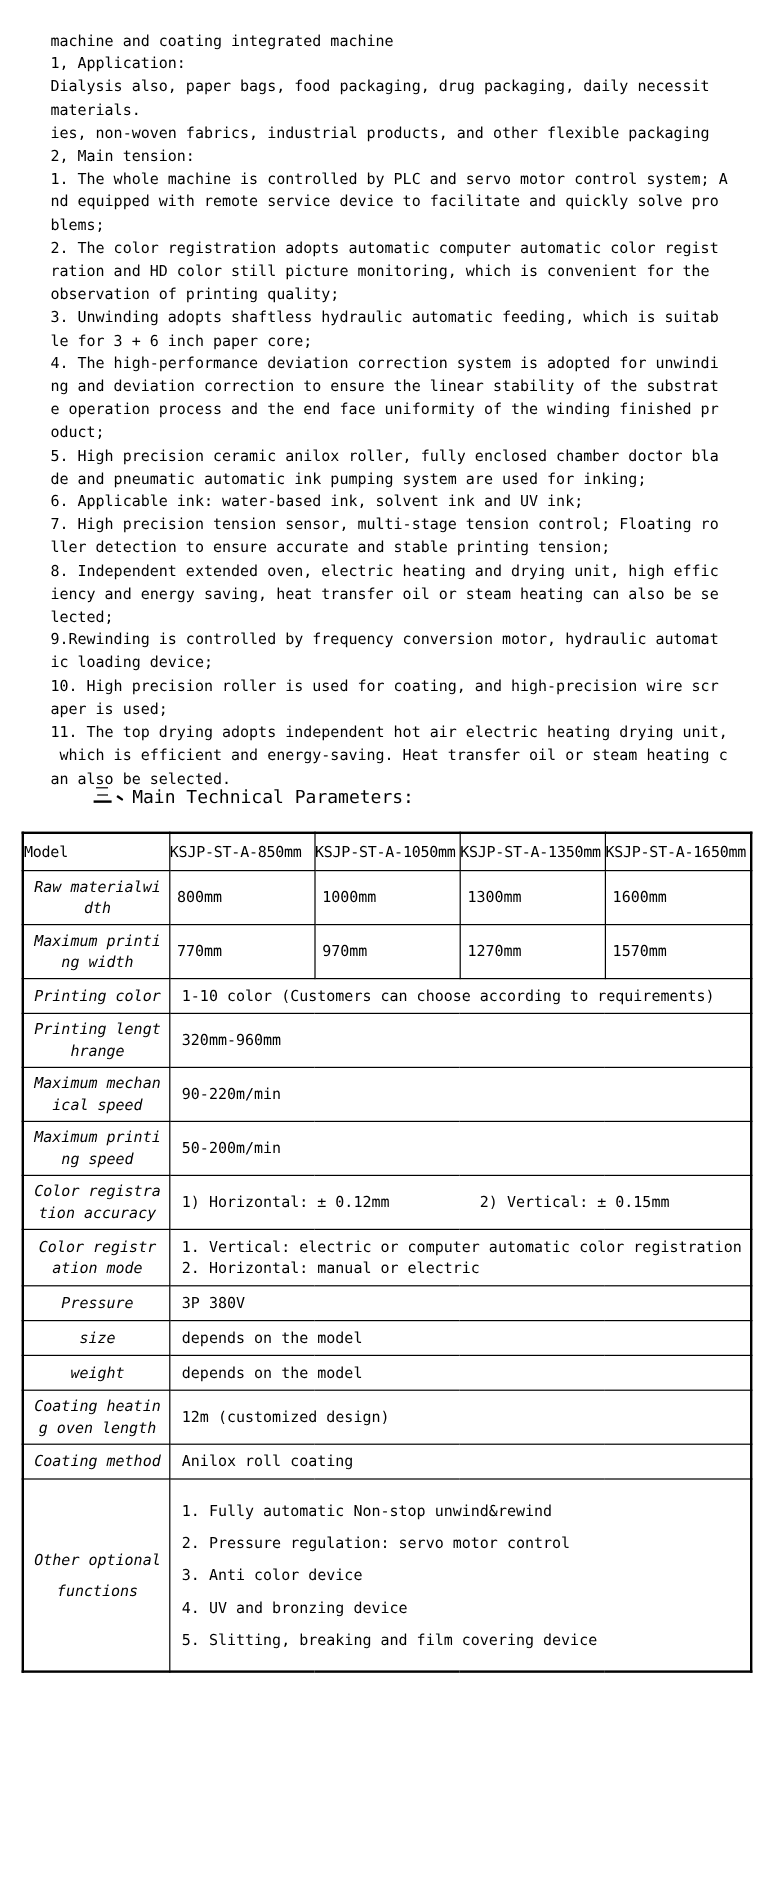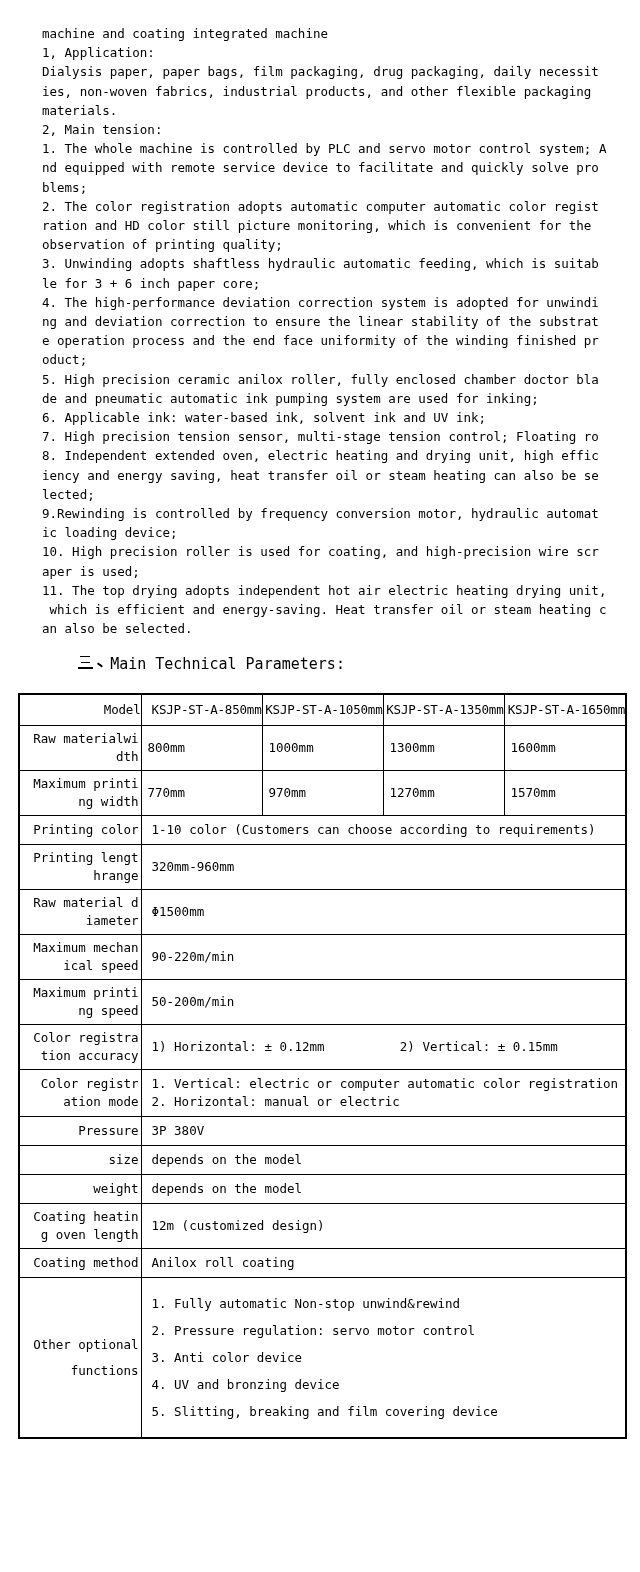--- a/index.html
+++ b/index.html
@@ -31,44 +31,44 @@
   table.params {
     position:absolute; left:18px; top:693px; width:607px;
     border-collapse:collapse; table-layout:fixed;
     font-size:12.5px; line-height:18px;
     border:2px solid #000;
   }
   .params th, .params td {
     border:1px solid #000; font-weight:normal; color:#000;
     vertical-align:middle; overflow:hidden;
   }
-  .params th { text-align:right; padding:6px 0; letter-spacing:-0.2px; white-space:pre; }
-  .label-cell { text-align:right; padding:4px 2px 4px 4px; white-space:pre; }
+  .params th { text-align:left; padding:6px 0; letter-spacing:-0.2px; white-space:pre; }
+  .label-cell { text-align:center; padding:4px 2px 4px 4px; white-space:pre;font-style:italic; }
   .mval-cell  { text-align:left; padding:9px 2px 9px 6px; white-space:pre; }
   .value-cell { text-align:left; padding:5px 4px 5px 10px; white-space:pre; }
   tbody.spec tr:last-child .value-cell { line-height:27px; padding-top:12px; padding-bottom:12px; }
   tbody.spec tr:last-child .label-cell { line-height:26px; }
 </style>
 </head>
 <body>
 
 <div class="page">
 
   <div class="intro">
 
       <div class="tline">machine and coating integrated machine</div>
 
       <div class="tline">1, Application:</div>
 
-      <div class="tline">Dialysis paper, paper bags, film packaging, drug packaging, daily necessit</div>
+      <div class="tline">Dialysis also, paper bags, food packaging, drug packaging, daily necessit</div>
+
+      <div class="tline">materials.</div>
 
       <div class="tline">ies, non-woven fabrics, industrial products, and other flexible packaging</div>
 
-      <div class="tline">materials.</div>
-
       <div class="tline">2, Main tension:</div>
 
       <div class="tline">1. The whole machine is controlled by PLC and servo motor control system; A</div>
 
       <div class="tline">nd equipped with remote service device to facilitate and quickly solve pro</div>
 
       <div class="tline">blems;</div>
 
       <div class="tline">2. The color registration adopts automatic computer automatic color regist</div>
 
@@ -89,20 +89,21 @@
       <div class="tline">oduct;</div>
 
       <div class="tline">5. High precision ceramic anilox roller, fully enclosed chamber doctor bla</div>
 
       <div class="tline">de and pneumatic automatic ink pumping system are used for inking;</div>
 
       <div class="tline">6. Applicable ink: water-based ink, solvent ink and UV ink;</div>
 
       <div class="tline">7. High precision tension sensor, multi-stage tension control; Floating ro</div>
 
+      <div class="tline">ller detection to ensure accurate and stable printing tension;</div>
 
       <div class="tline">8. Independent extended oven, electric heating and drying unit, high effic</div>
 
       <div class="tline">iency and energy saving, heat transfer oil or steam heating can also be se</div>
 
       <div class="tline">lected;</div>
 
       <div class="tline">9.Rewinding is controlled by frequency conversion motor, hydraulic automat</div>
 
       <div class="tline">ic loading device;</div>
@@ -169,25 +170,20 @@
           <td class="label-cell">Printing color</td>
           <td class="value-cell" colspan="4">1-10 color (Customers can choose according to requirements)</td>
         </tr>
 
         <tr>
           <td class="label-cell">Printing lengt
 hrange</td>
           <td class="value-cell" colspan="4">320mm-960mm</td>
         </tr>
 
-        <tr>
-          <td class="label-cell">Raw material d
-iameter</td>
-          <td class="value-cell" colspan="4">Φ1500mm</td>
-        </tr>
 
         <tr>
           <td class="label-cell">Maximum mechan
 ical speed</td>
           <td class="value-cell" colspan="4">90-220m/min</td>
         </tr>
 
         <tr>
           <td class="label-cell">Maximum printi
 ng speed</td>

